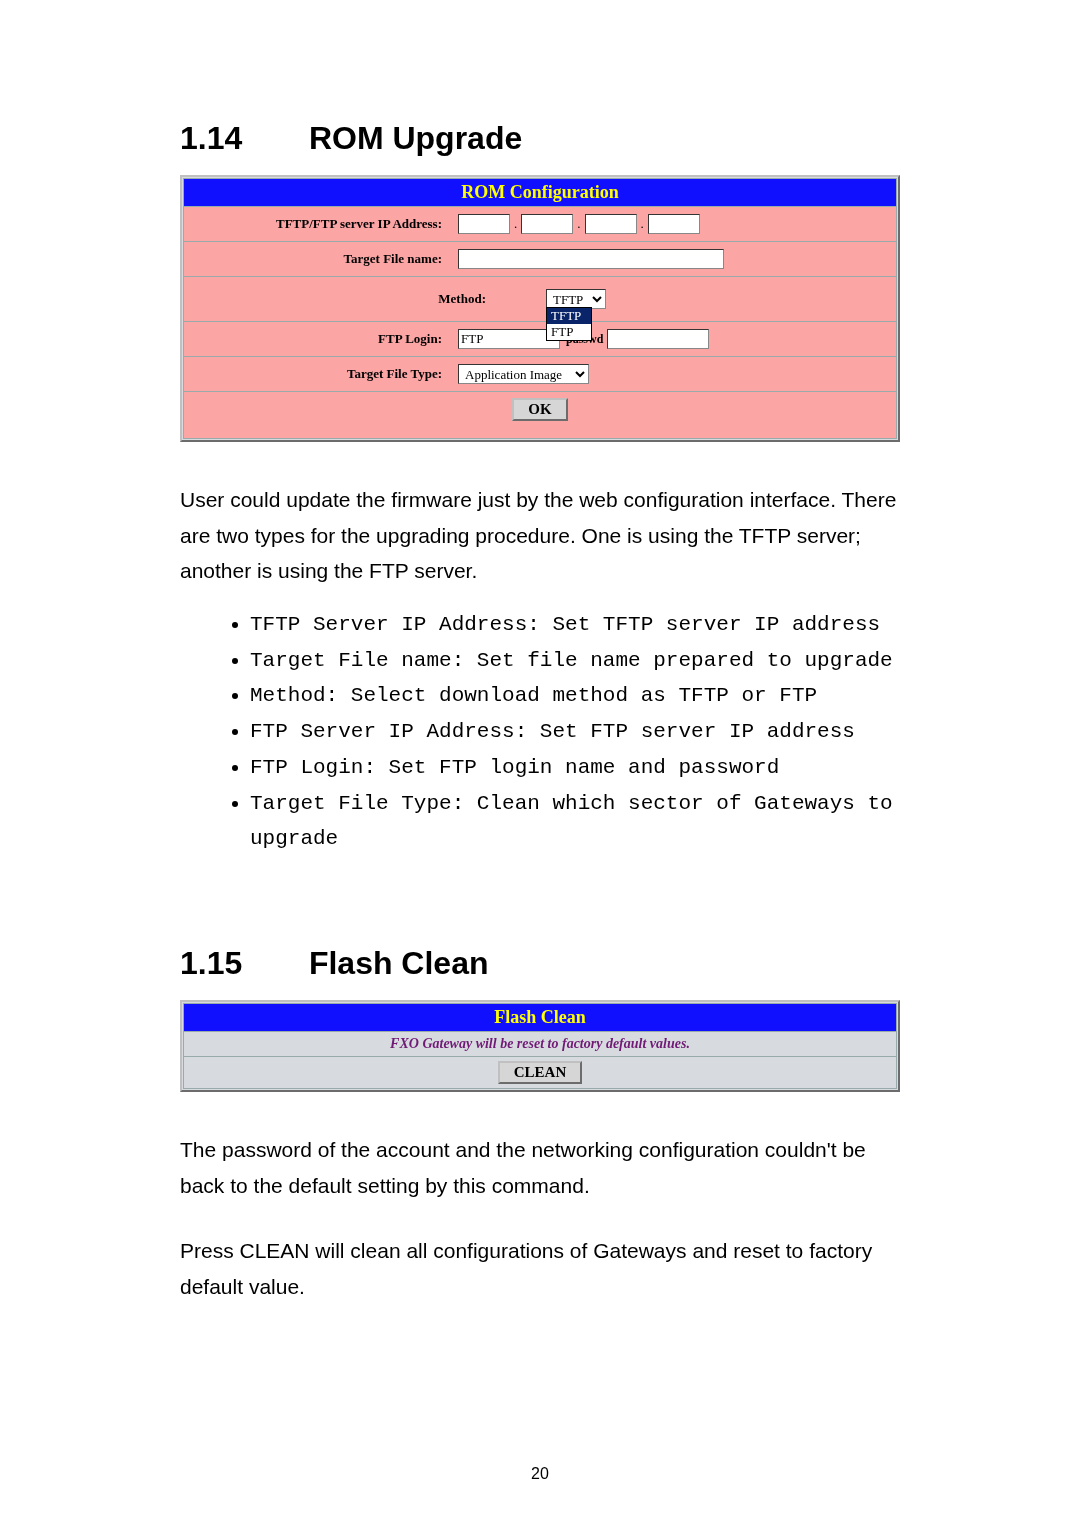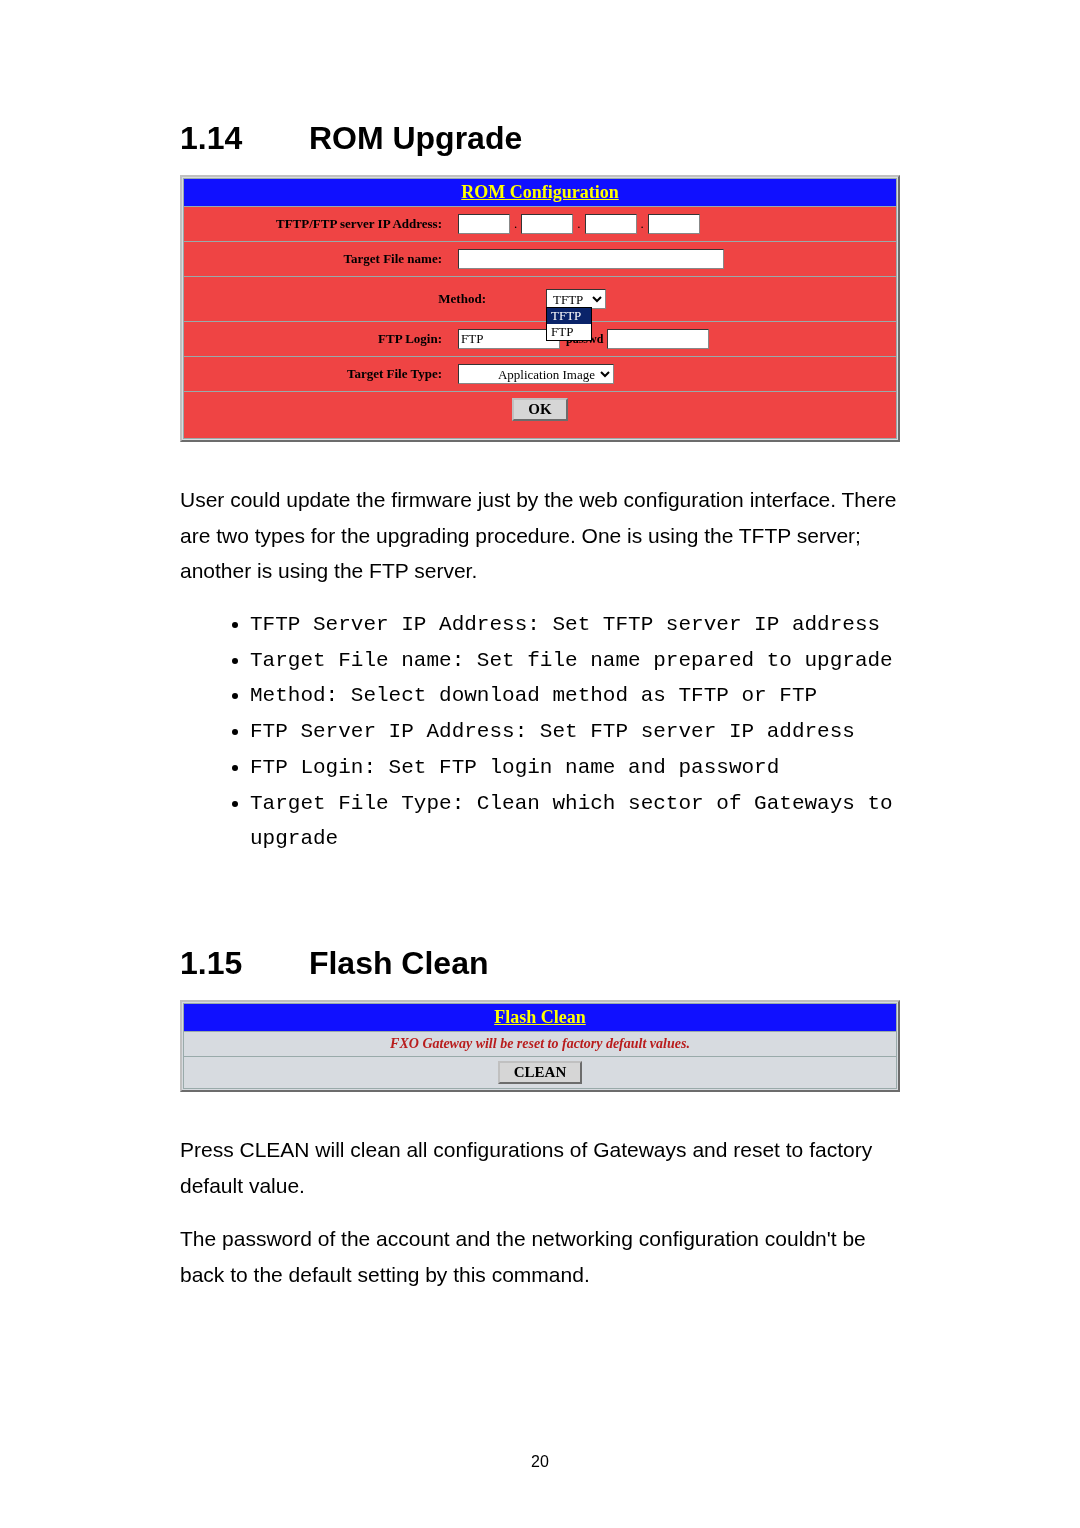--- a/index.html
+++ b/index.html
@@ -32,28 +32,27 @@
   }
   .hdr {
     background: #1010ff;
     color: #ffff00;
     font-family: "Times New Roman", serif;
     font-weight: bold;
     text-align: center;
     padding: 3px 0;
     font-size: 18px;
     border: 1px solid #9aa;
-    text-decoration: underline;
   }
   .row {
     display: flex;
     align-items: center;
     border: 1px solid #9aa;
     border-top: none;
-    background: #ef4444;
+    background: #fca5a5;
     min-height: 34px;
     position: relative;
   }
   .row::before {
     
     content: "";
   }
   .lab {
     width: 258px;
     text-align: right;
@@ -80,21 +79,21 @@
     border: 1px inset #888;
     background: #fff;
     height: 18px;
     padding: 0 2px;
   }
   input.ip { width: 46px; text-align: center; }
   input.wide { width: 260px; }
   input.login { width: 96px; }
   select.sel { height: 20px; }
   select.method { width: 60px; }
-  select.ftype  { width: 156px; text-align: right; }
+  select.ftype  { width: 131px; }
   .btn {
     font-family: "Times New Roman", serif;
     font-weight: bold;
     font-size: 15px;
     border: 2px outset #c0c0c0;
     background: #d6d6d6;
     padding: 1px 14px;
   }
   .dropopen {
     position: absolute;
@@ -118,21 +117,21 @@
     list-style: disc;
     padding-left: 70px;
     margin: 0 0 88px 0;
     font-family: Liberation Mono, monospace;
   }
   ul.bullets li {
     font-size: 21px;
     line-height: 1.7;
   }
   .flashpanel .warn {
-    color: #b91c1c;
+    color: #701a75;
     font-family: "Times New Roman", serif;
     font-style: italic;
     font-weight: bold;
     text-align: center;
     padding: 4px;
     border: 1px solid #9aa;
     border-top: none;
     font-size: 14px;
   }
   .flashpanel .btnrow {
@@ -238,17 +237,17 @@
   <div class="panel flashpanel">
     <div class="panel-inner">
       <div class="hdr">Flash Clean</div>
       <div class="warn">FXO Gateway will be reset to factory default values.</div>
       <div class="btnrow">
         <button class="btn">CLEAN</button>
       </div>
     </div>
   </div>
 
+  <p class="bodytext">The password of the account and the networking configuration couldn't be back to the default setting by this command.</p>
   <p class="bodytext" style="margin-top:30px;">Press CLEAN will clean all configurations of Gateways and reset to factory default value.</p>
-  <p class="bodytext">The password of the account and the networking configuration couldn't be back to the default setting by this command.</p>
 
   <div class="pagenum">20</div>
 </div>
 
 </body></html>

